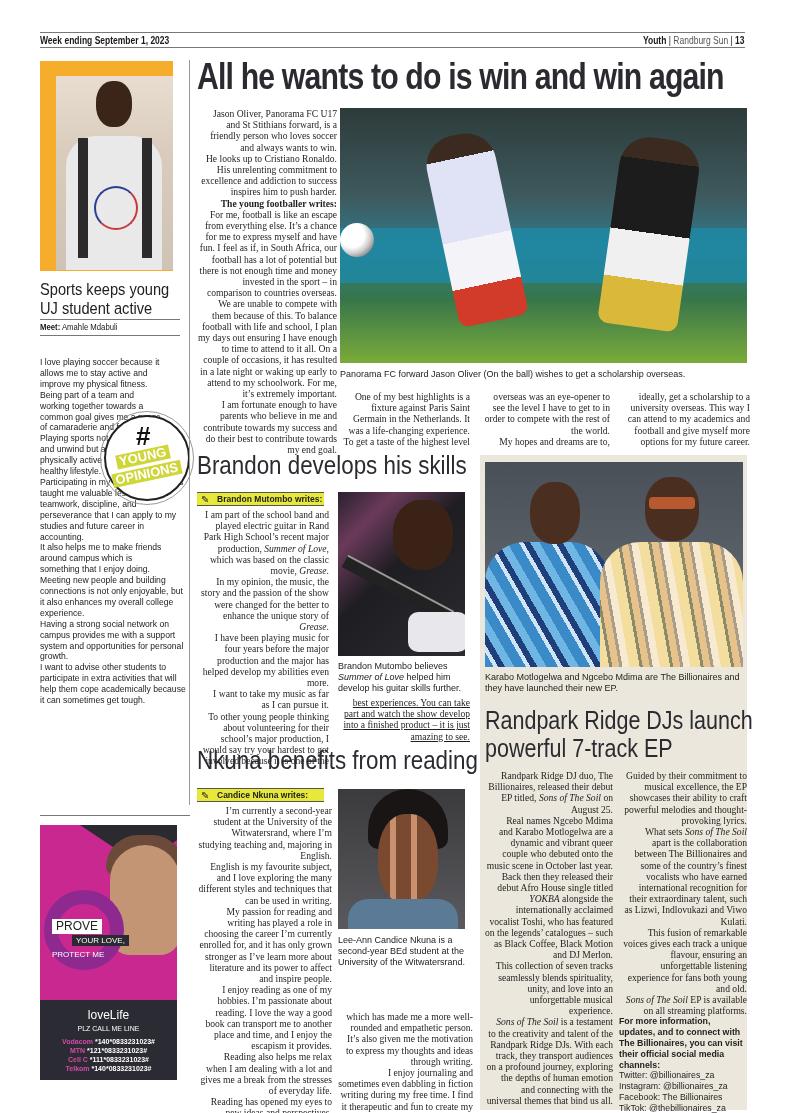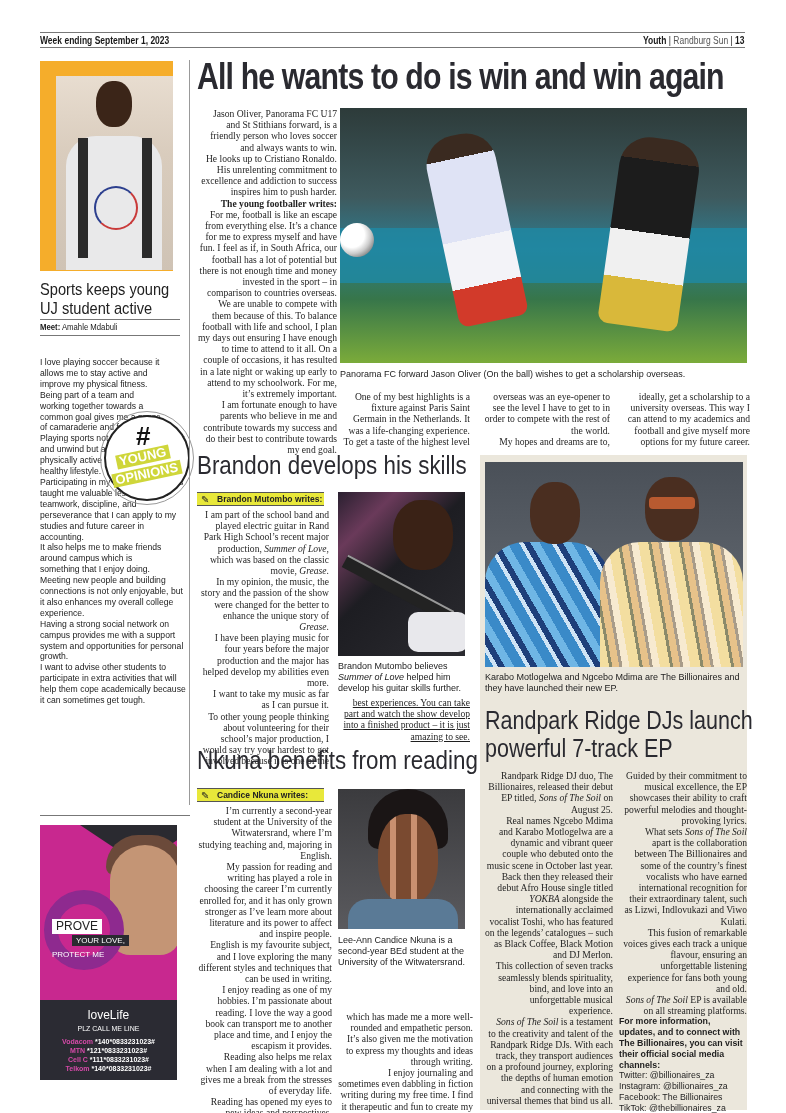--- a/index.html
+++ b/index.html
@@ -218,22 +218,22 @@
   <p class="noind">best experiences. You can take part and watch the show develop into a finished product – it is just amazing to see.</p>
 </div>
 
 <div class="abs sec-title" style="left:197px; top:745px;">Nkuna benefits from reading</div>
 <div class="writer-bar" style="left:197px; top:788px; width:127px;">
   <span class="pencil">✎</span>
   <span>Candice Nkuna writes:</span>
 </div>
 <div class="abs body-col" style="left:197px; top:805px; width:135px;">
   <p class="noind">I’m currently a second-year student at the University of the Witwatersrand, where I’m studying teaching and, majoring in English.</p>
+  <p>English is my favourite subject, and I love exploring the many different styles and techniques that can be used in writing.</p>
   <p>My passion for reading and writing has played a role in choosing the career I’m currently enrolled for, and it has only grown stronger as I’ve learn more about literature and its power to affect and inspire people.</p>
-  <p>English is my favourite subject, and I love exploring the many different styles and techniques that can be used in writing.</p>
   <p>I enjoy reading as one of my hobbies. I’m passionate about reading. I love the way a good book can transport me to another place and time, and I enjoy the escapism it provides.</p>
   <p>Reading also helps me relax when I am dealing with a lot and gives me a break from the stresses of everyday life.</p>
   <p> Reading has opened my eyes to new ideas and perspectives,</p>
 </div>
 <div class="abs reading-photo">
   <div class="hair"></div>
     <div class="face"></div>
     <div class="shirt"></div>
 </div>
 <div class="abs caption" style="left:338px; top:935px; width:130px;">Lee-Ann Candice Nkuna is a second-year BEd student at the University of the Witwatersrand.</div>
@@ -252,21 +252,21 @@
 </div>
 <div class="abs caption" style="left:485px; top:672px; width:262px;">Karabo Motlogelwa and Ngcebo Mdima are The Billionaires and they have launched their new EP.</div>
 <div class="abs dj-title">
   <div>Randpark Ridge DJs launch</div>
   <div>powerful 7-track EP</div>
 </div>
 
 <div class="abs body-col" style="left:485px; top:770px; width:128px;">
   <p class="noind"><span>Randpark Ridge DJ duo, The Billionaires, released their debut EP titled, </span><i>Sons of The Soil</i><span> on August 25.</span></p>
   <p><span>Real names Ngcebo Mdima and Karabo Motlogelwa are a dynamic and vibrant queer couple who debuted onto the music scene in October last year. Back then they released their debut Afro House single titled </span><i>YOKBA</i><span> alongside the internationally acclaimed vocalist Toshi, who has featured on the legends’ catalogues – such as Black Coffee, Black Motion and DJ Merlon.</span></p>
-  <p>This collection of seven tracks seamlessly blends spirituality, bind, and love into an unforgettable musical experience.</p>
+  <p>This collection of seven tracks seamlessly blends spirituality, unity, and love into an unforgettable musical experience.</p>
   <p><i>Sons of The Soil</i><span> is a testament to the creativity and talent of the Randpark Ridge DJs. With each track, they transport audiences on a profound journey, exploring the depths of human emotion and connecting with the universal themes that bind us all.</span></p>
 </div>
 <div class="abs body-col" style="left:619px; top:770px; width:128px;">
   <p class="noind">Guided by their commitment to musical excellence, the EP showcases their ability to craft powerful melodies and thought-provoking lyrics.</p>
   <p><span>What sets </span><i>Sons of The Soil</i><span> apart is the collaboration between The Billionaires and some of the country’s finest vocalists who have earned international recognition for their extraordinary talent, such as Lizwi, Indlovukazi and Viwo Kulati.</span></p>
   <p>This fusion of remarkable voices gives each track a unique flavour, ensuring an unforgettable listening experience for fans both young and old.</p>
   <p class="noind"><i>Sons of The Soil</i><span> EP is available on all streaming platforms.</span></p>
   <div class="bold-sans">For more information, updates, and to connect with The Billionaires, you can visit their official social media channels:</div>
   <div class="plain-sans">Twitter: @billionaires_za</div>
   <div class="plain-sans">Instagram: @billionaires_za</div>

